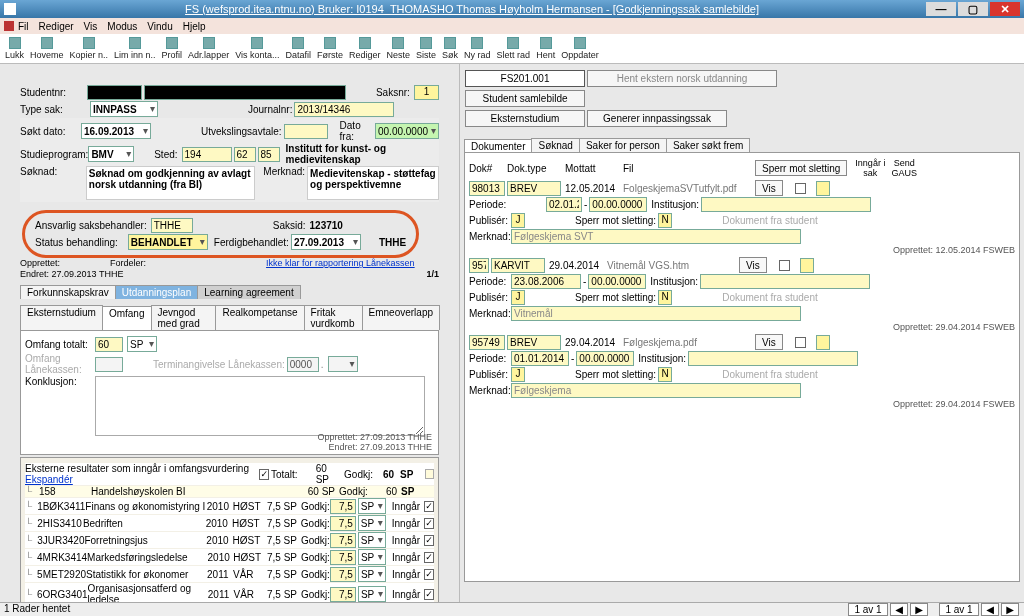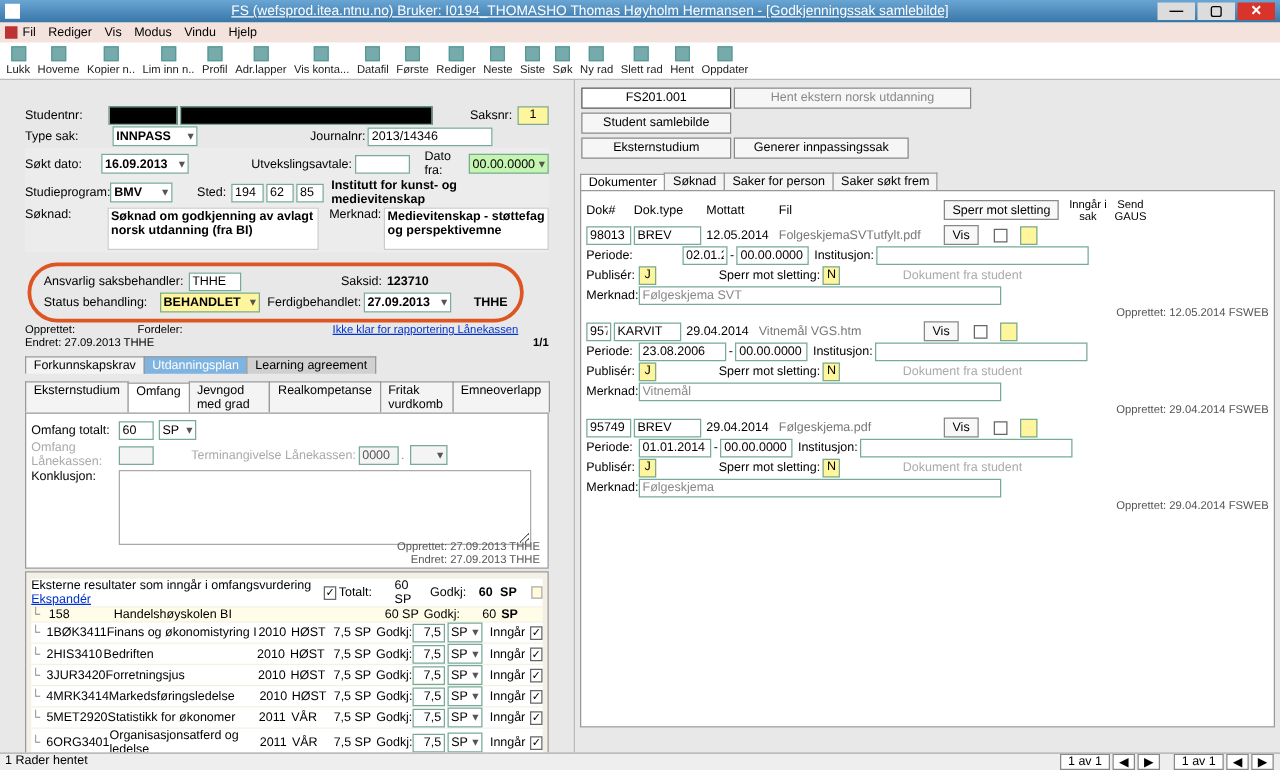--- a/index.html
+++ b/index.html
@@ -16,21 +16,21 @@
   .tbtn .ic{ width:12px;height:12px;background:#7aa;border:1px solid #599;margin-bottom:1px;}
   .content{ display:flex; height:calc(616px - 18px - 16px - 30px - 14px);}
   .pane{ position:relative;}
   .left{ width:460px;border-right:1px solid #bbb;padding:20px;overflow:hidden;}
   .right{ flex:1;padding:4px;overflow:hidden;}
   .status{position:absolute;bottom:0;left:0;right:0;height:14px;background:#eee;border-top:1px solid #aaa;font-size:10px;padding:0 4px;display:flex;}
   .status .sp{margin-left:auto;}
   .box{width:18px;border:1px solid #888;text-align:center;margin:0 1px;display:inline-block;background:#fff;}
   .row{display:flex;align-items:center;margin:1px 0;font-size:10px;}
   .lbl{width:70px;}
-  .inp{border:1px solid #7a9;background:#ffffff;padding:0 2px;height:15px;font-family:inherit;font-size:10px;}
+  .inp{border:1px solid #7a9;background:#fef9c3;padding:0 2px;height:15px;font-family:inherit;font-size:10px;}
   .sel{border:1px solid #7a9;background:#fff;height:16px;padding:0 16px 0 2px;position:relative;display:inline-flex;align-items:center;}
   .sel::after{content:"▾";position:absolute;right:2px;top:1px;color:#555;}
   .black{background:#000;color:#000;}
   .yel{background:#fff59d;}
   .grn{background:#c5f5b0;}
   .tabs{display:flex;margin-top:6px;}
   .tab{border:1px solid #999;border-bottom:none;padding:1px 6px;background:#f4f4f4;cursor:pointer;font-size:10px;margin-right:-1px;}
   .tab.active{background:#fff;font-weight:normal;position:relative;top:1px;}
   .tab.blue{background:#7fb3e0;color:#fff;}
   .tab.grey{background:#d0d0d0;}
@@ -171,21 +171,21 @@
     <span class="sel grn" style="width:64px;margin-left:2px">
             <span>00.00.0000</span>
           </span>
   </div>
   <div class="row">
     <span class="lbl">Studieprogram:</span>
     <span class="sel" style="width:50px">
             <b>BMV</b>
           </span>
     <span style="margin-left:20px">Sted:</span>
-    <input class="inp" style="width: 26px; margin-left: 4px;" value="194">
+    <input class="inp" style="width: 50px; margin-left: 4px;" value="194">
     <input class="inp" style="width: 22px; margin-left: 2px;" value="62">
     <input class="inp" style="width: 22px; margin-left: 2px;" value="85">
     <b style="margin-left:6px">Institutt for kunst- og medievitenskap</b>
   </div>
   <div class="row" style="align-items:flex-start">
     <span class="lbl">Søknad:</span>
     <div style="width:180px;border:1px solid #ccc;background:#fff;height:34px;padding:1px 2px"><b>Søknad om godkjenning av avlagt norsk utdanning (fra BI)</b></div>
     <span style="margin-left:8px">Merknad:</span>
     <div style="width:140px;border:1px solid #ccc;background:#fff;height:34px;padding:1px 2px;margin-left:2px"><b>Medievitenskap - støttefag og perspektivemne</b></div>
   </div>

